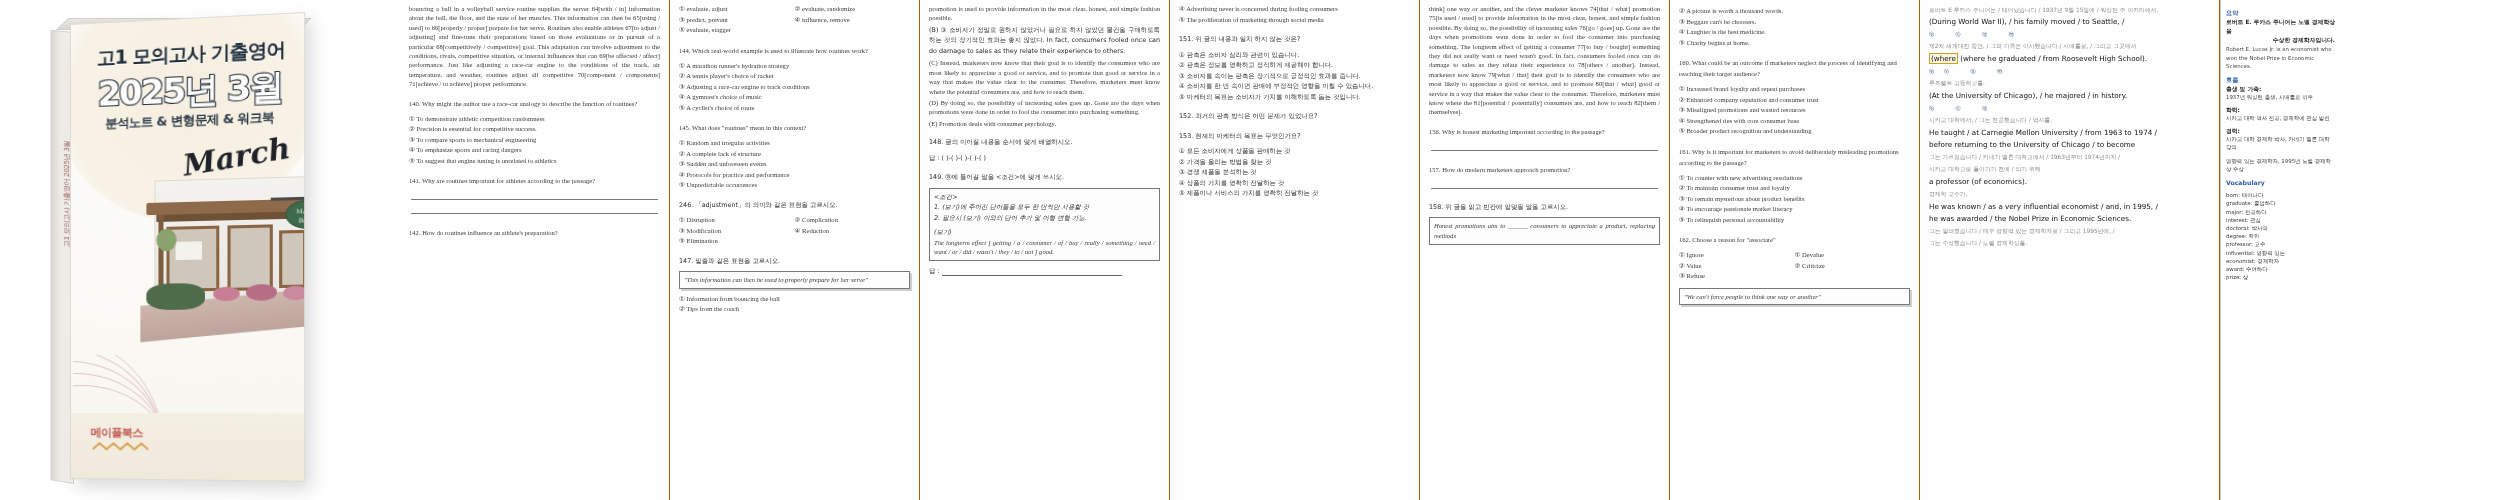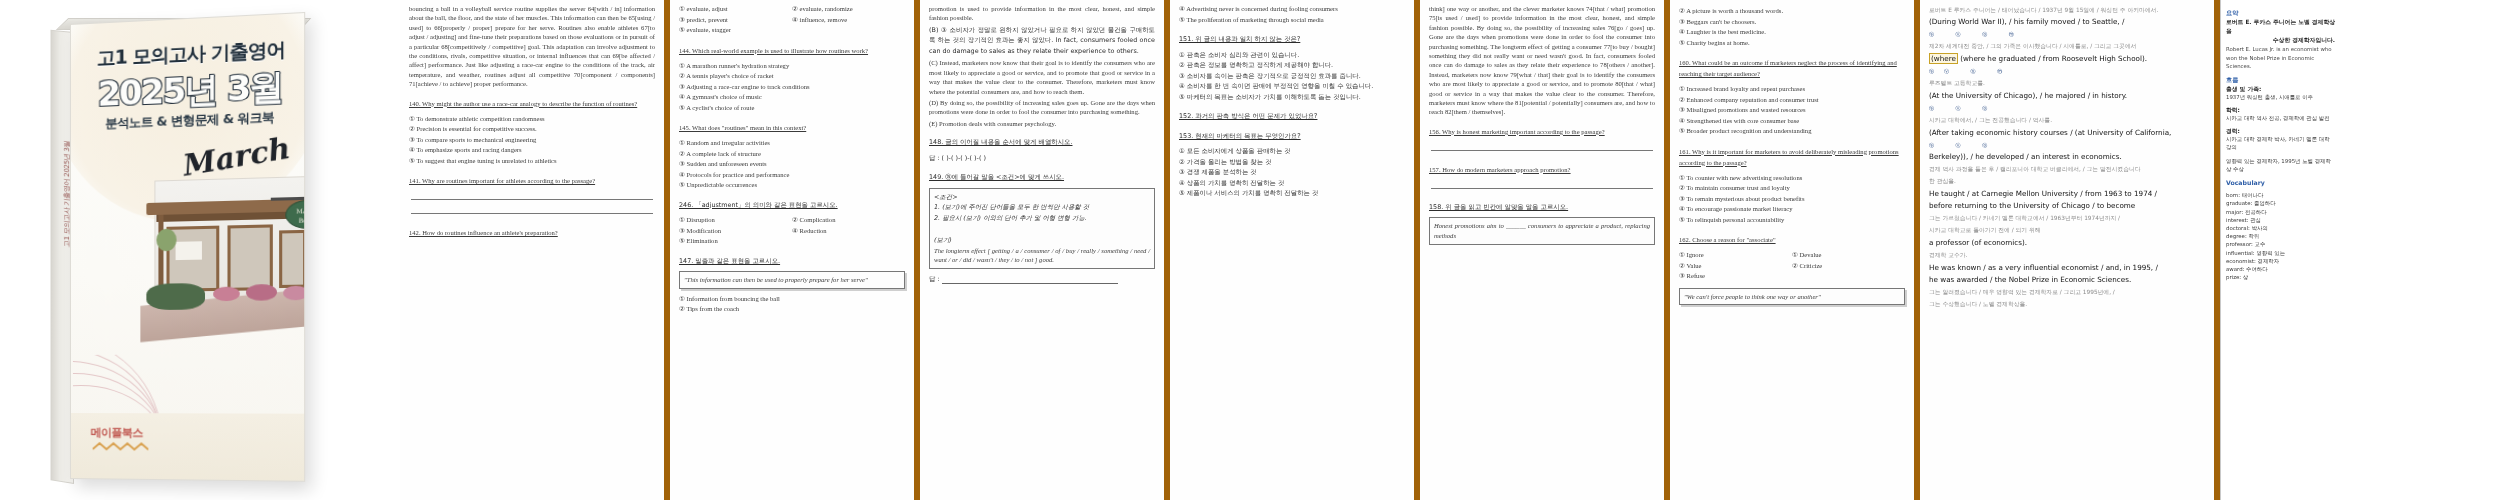--- a/index.html
+++ b/index.html
@@ -106,29 +106,29 @@
   .zig { position:absolute; left:22px; top:416px; width:56px; height:10px; }
   .spine-text {
     position:absolute; left:-44px; top:150px; width:120px;
     transform:rotate(-90deg);
     font-family:"DejaVu Sans", sans-serif; font-size:7px; color:#9a5b57; letter-spacing:-.3px;
   }
 
   
   .col {
     position:relative; height:500px; padding:4px 9px 0 9px;
-    border-right:6px solid #a16207;
+    border-right:1px solid #a16207;
     background:#fefefe;
     font-size:6.6px; line-height:9.4px; color:#3a3a3a;
     overflow:hidden;
   }
   .col.narrow { flex:0 0 250px; width:250px; }
   .col.w270 { flex:0 0 270px; width:270px; }
   .para { text-align:justify; margin:0 0 2px 0; }
-  .q { margin:9px 0 5px 0; line-height:11px;text-decoration:underline; }
+  .q { margin:9px 0 5px 0; line-height:11px; }
   .opts { margin:2px 0 0 0; }
   .opt { line-height:10.5px; white-space:nowrap; }
   .opts2 { display:flex; }
   .opts2 > div { width:50%; }
   .blankline { border-bottom:1px solid #777; height:1px; margin:13px 2px 13px 2px; }
   .boxq {
     border:1px solid #777; padding:3px 4px; margin:4px 0 5px 0;
     line-height:9.6px; text-align:justify; background:#fdfdfd;font-style:italic;
   }
   .boxq.shadow { box-shadow:2px 2px 0 #cfcfcf; }
@@ -284,21 +284,21 @@
     <div class="para">(C) Instead, marketers now know that their goal is to identify the consumers who are most likely to appreciate a good or service, and to promote that good or service in a way that makes the value clear to the consumer. Therefore, marketers must know where the potential consumers are, and how to reach them.</div>
     <div class="para">(D) By doing so, the possibility of increasing sales goes up. Gone are the days when promotions were done in order to fool the consumer into purchasing something.</div>
     <div class="para">(E) Promotion deals with consumer psychology.</div>
     <div class="q kr">148. 글의 이어질 내용을 순서에 맞게 배열하시오.</div>
     <div class="kr">답 : (    )-(    )-(    )-(    )-(    )</div>
     <div class="q kr">149. ⓐ에 들어갈 말을 &lt;조건&gt;에 맞게 쓰시오.</div>
     <div class="boxq">
       <div class="kr">&lt;조건&gt;</div>
       <div class="kr">1. (보기)에 주어진 단어들을 모두 한 번씩만 사용할 것</div>
       <div class="kr">2. 필요시 (보기) 이외의 단어 추가 및 어형 변형 가능.</div>
-      <div class="kr" style="margin-top:12px;">(보기)</div>
+      <div class="kr" style="margin-top:4px;">(보기)</div>
       <div>The longterm effect [ getting / a / consumer / of / buy / really / something / need / want / or / did / wasn't / they / to / not ] good.</div>
     </div>
     <div class="ansline kr">
       <span>답 :</span>
       <span class="rule"></span>
     </div>
   </div>
 
   <div class="col narrow">
     <div class="opt" style="white-space:normal;">④ Advertising never is concerned during fooling consumers</div>
@@ -380,27 +380,20 @@
     </div>
     <div class="an-row">
       <div class="an-en"><span class="an-hl">(where</span> <span>(where he graduated / from Roosevelt High School).</span></div>
       <div class="an-mark">ⓢⓥ ⓞ ⓜ</div>
       <div class="an-ko">루즈벨트 고등학교를.</div>
     </div>
     <div class="an-row">
       <div class="an-en">(At the University of Chicago), / he majored / in history.</div>
       <div class="an-mark">ⓢ ⓥ ⓞ</div>
       <div class="an-ko">시카고 대학에서, / 그는 전공했습니다 / 역사를.</div>
-    </div>
-    <div class="an-row">
-      <div class="an-en">(After taking economic history courses / (at University of California,</div>
-      <div class="an-mark">ⓢ ⓥ ⓞ</div>
-      <div class="an-en">Berkeley)), / he developed / an interest in economics.</div>
-      <div class="an-ko">경제 역사 과정을 들은 후 / 캘리포니아 대학교 버클리에서, / 그는 발전시켰습니다</div>
-      <div class="an-ko">한 관심을.</div>
     </div>
     <div class="an-row">
       <div class="an-en">He taught / at Carnegie Mellon University / from 1963 to 1974 /</div>
       <div class="an-en">before returning to the University of Chicago / to become</div>
       <div class="an-ko">그는 가르쳤습니다 / 카네기 멜론 대학교에서 / 1963년부터 1974년까지 /</div>
       <div class="an-ko">시카고 대학교로 돌아가기 전에 / 되기 위해</div>
     </div>
     <div class="an-row">
       <div class="an-en">a professor (of economics).</div>
       <div class="an-ko">경제학 교수가.</div>

